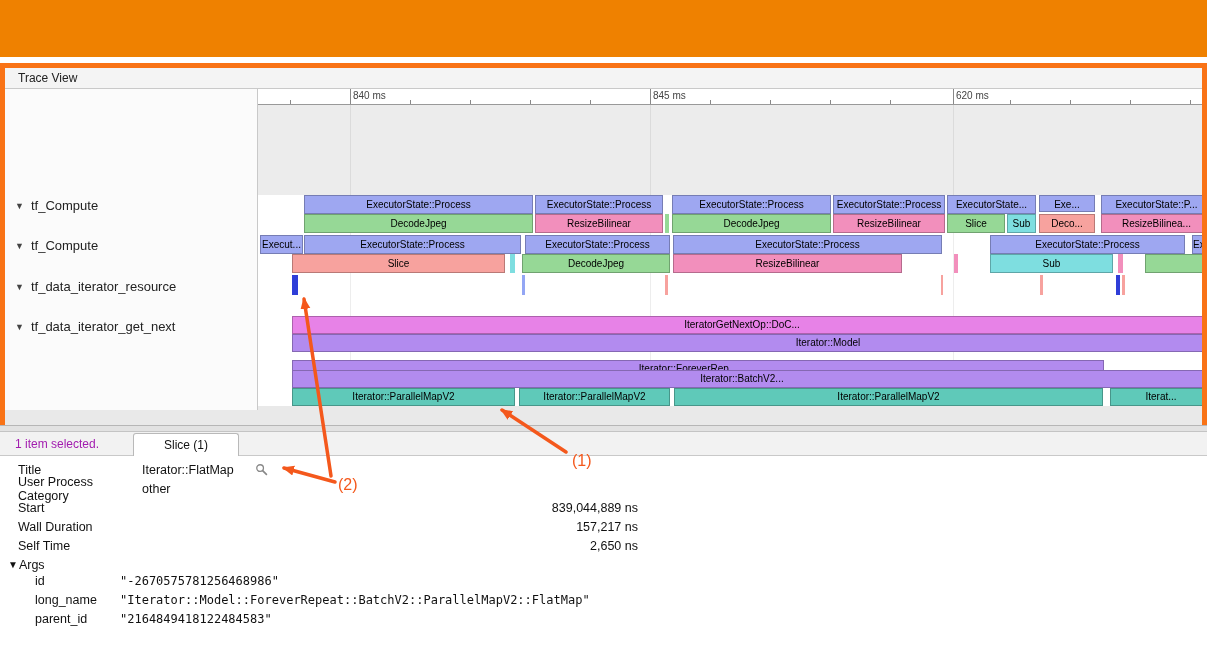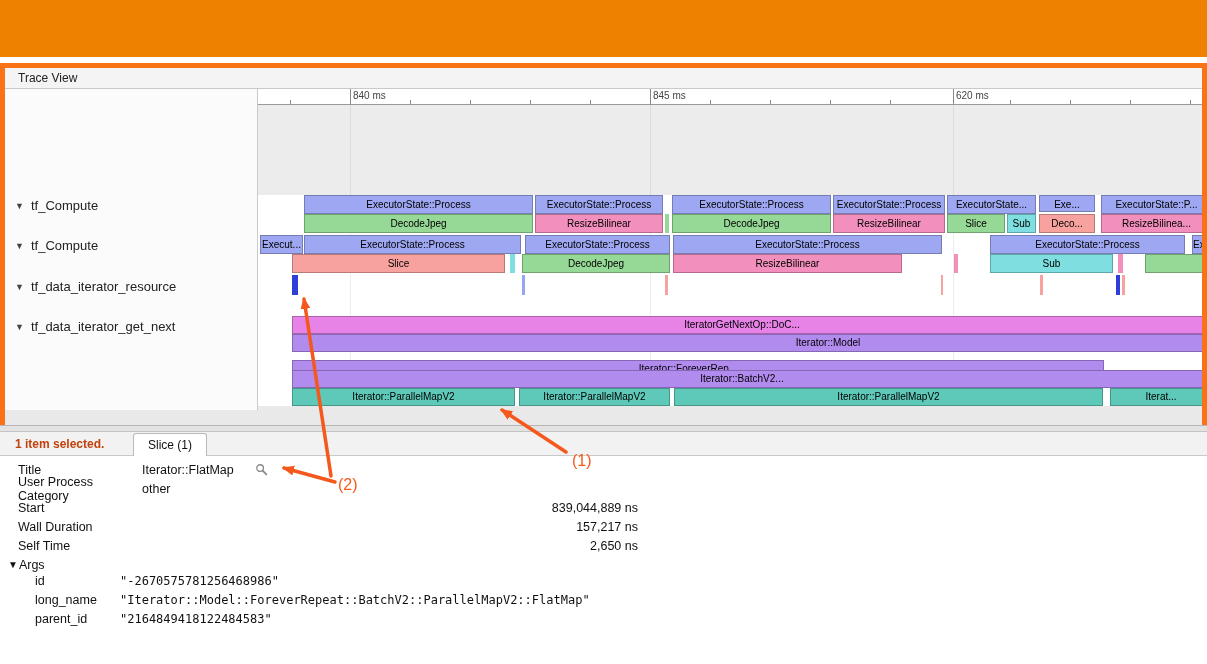--- a/index.html
+++ b/index.html
@@ -25,22 +25,22 @@
   .slice.thin { border:none; }
 
   .ruler { position:absolute; top:0; left:0; width:954px; height:16px; background:#fff; border-bottom:1px solid #999; z-index:1; }
   .tick-minor { position:absolute; bottom:0; width:1px; height:4px; background:#888; }
   .tick-major { position:absolute; top:0; bottom:0; width:1px; background:#888; }
   .tick-label { position:absolute; top:1px; font-size:10px; color:#444; white-space:nowrap; }
 
   .details-panel { position:absolute; top:425px; left:0; width:1207px; height:239px; background:#fff; border-top:1px solid #b6b6b6; }
   .splitter { height:6px; background:#e2e2e2; border-bottom:1px solid #c4c4c4; }
   .details-header { position:relative; height:24px; background:#f2f2f2; border-bottom:1px solid #c9c9c9; }
-  .selected-text { position:absolute; left:15px; top:5px; font-size:12px; font-weight:bold; color:#c2410c; }
-  .tab { position:absolute; left:133px; top:1px; height:23px; background:#fff; border:1px solid #b9b9b9; border-bottom:none; border-radius:3px 3px 0 0; padding:0 14px; font-size:12px; line-height:22px; color:#111; z-index:2; cursor:pointer; }
+  .selected-text { position:absolute; left:15px; top:5px; font-size:12px; font-weight:normal; color:#a21caf; }
+  .tab { position:absolute; left:133px; top:1px; height:23px; background:#fff; border:1px solid #b9b9b9; border-bottom:none; border-radius:3px 3px 0 0; padding:0 30px; font-size:12px; line-height:22px; color:#111; z-index:2; cursor:pointer; }
   .details-content { padding-top:4px; }
   .field-row { display:flex; height:19px; font-size:12.5px; color:#111; align-items:center; }
   .field-label { width:142px; padding-left:18px; flex:none; }
   .field-value { width:496px; flex:none; display:flex; align-items:center; gap:21px; }
   .field-value.right { display:block; text-align:right; }
   .mag { display:inline-flex; cursor:pointer; }
   .args-header { height:19px; font-size:12.5px; padding-left:8px; display:flex; align-items:center; color:#111; cursor:pointer; }
   .args-tri { font-size:10px; margin-right:1px; }
   .arg-row { display:flex; height:19px; font-size:12.5px; color:#111; }
   .arg-key { width:120px; padding-left:35px; flex:none; }

